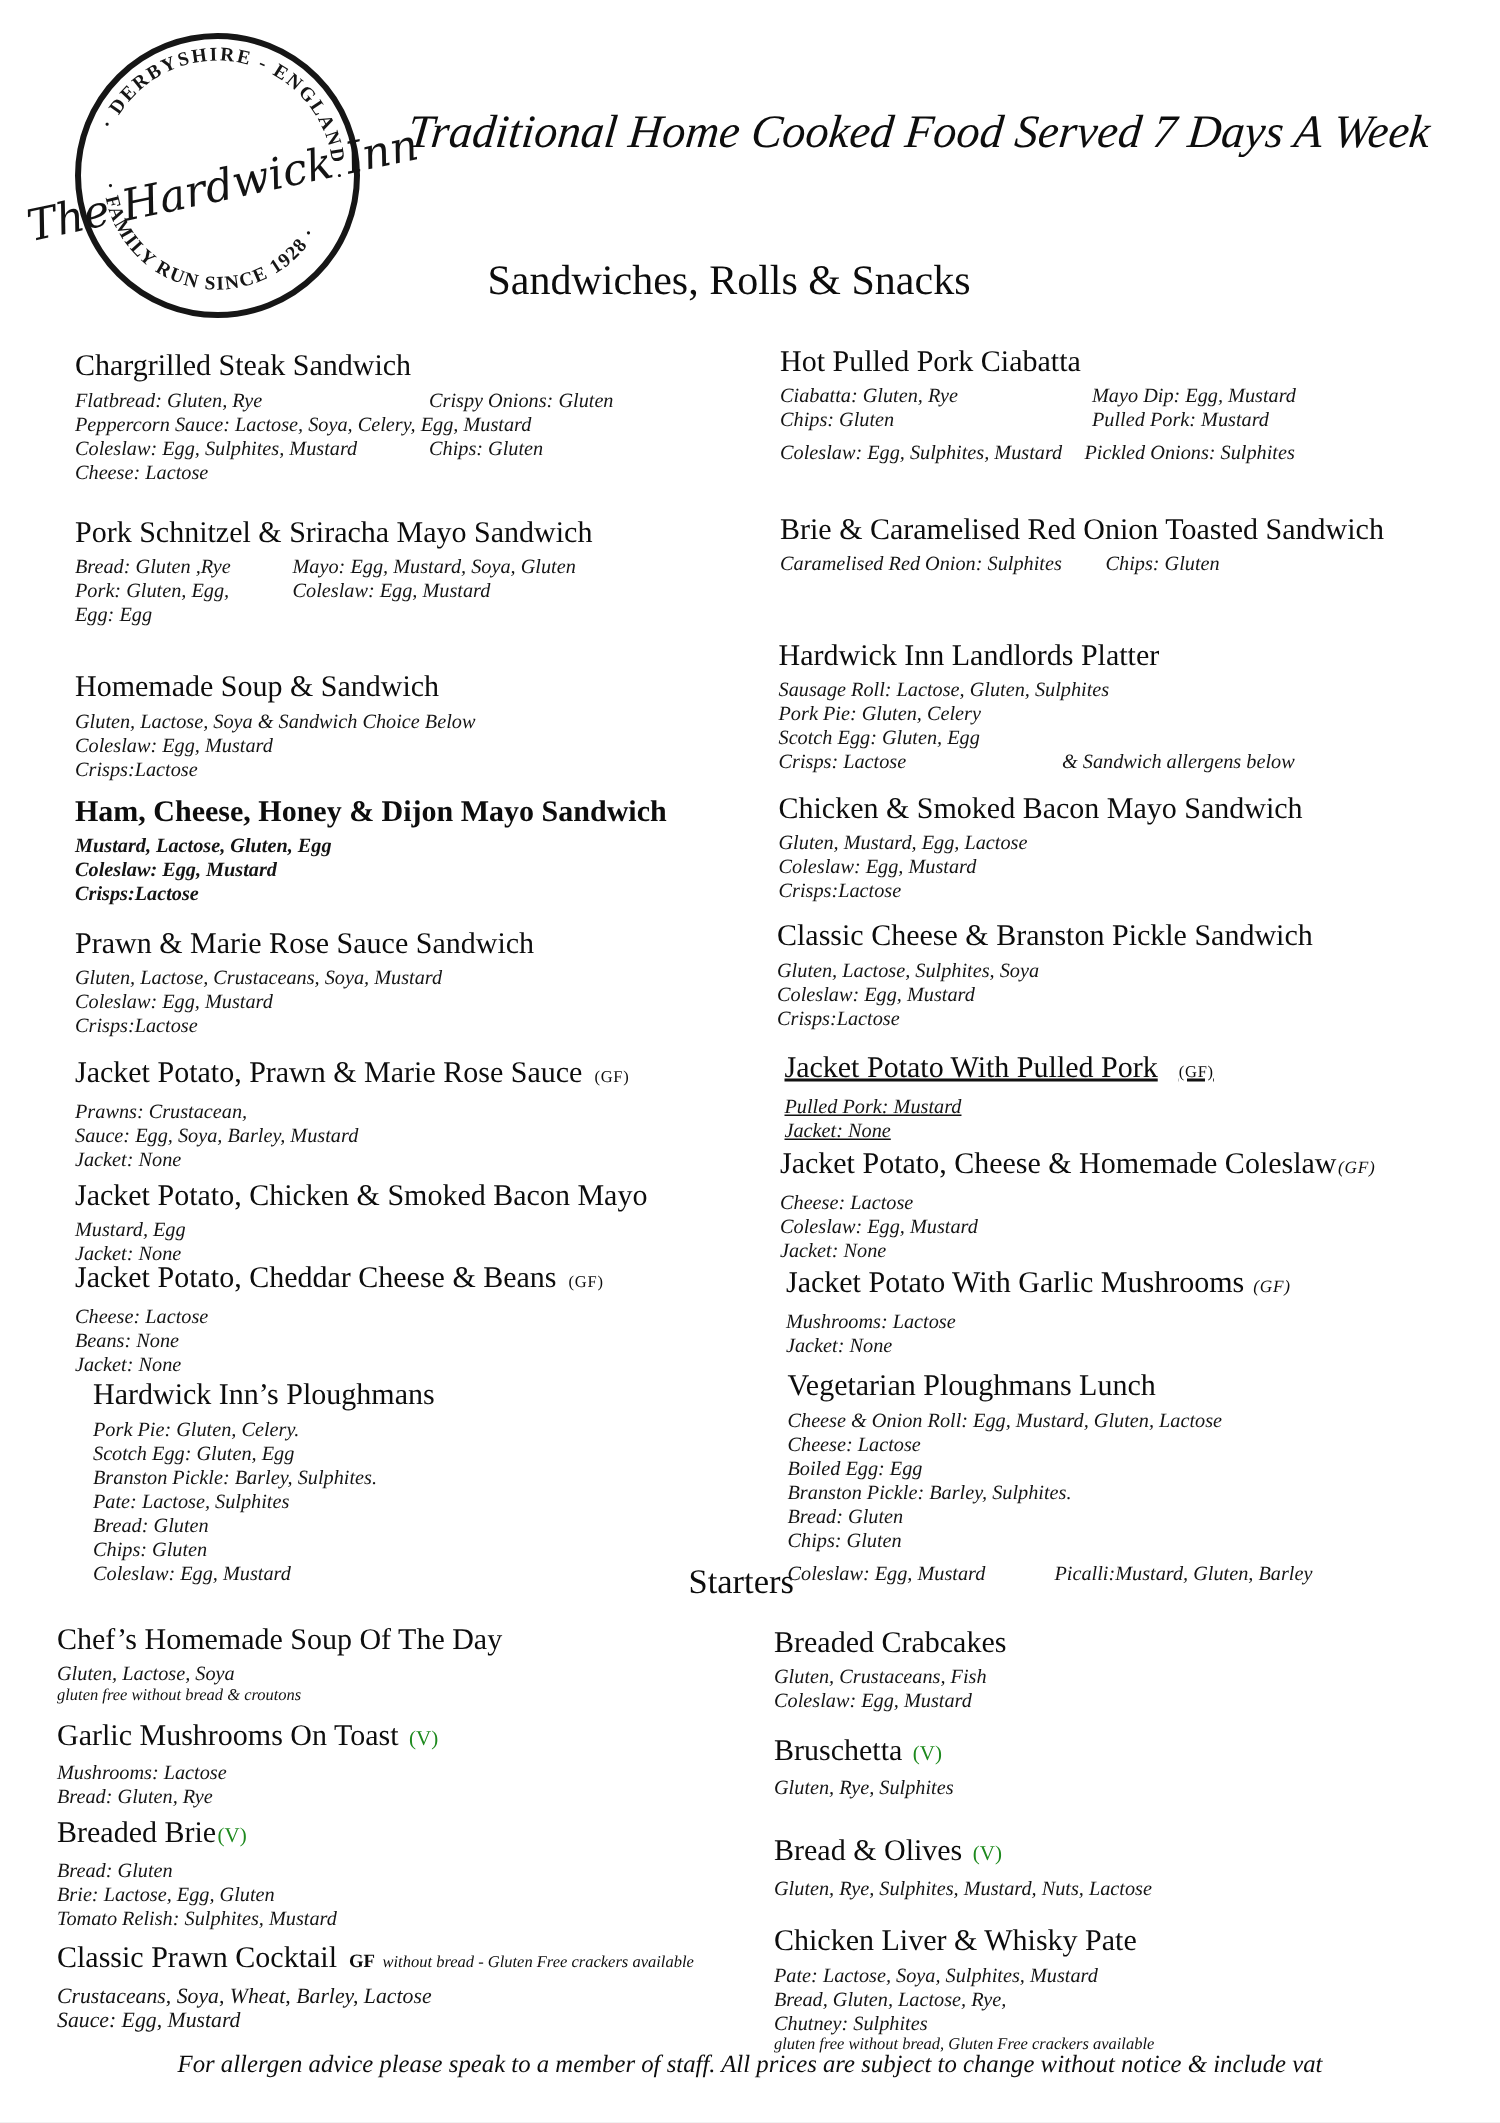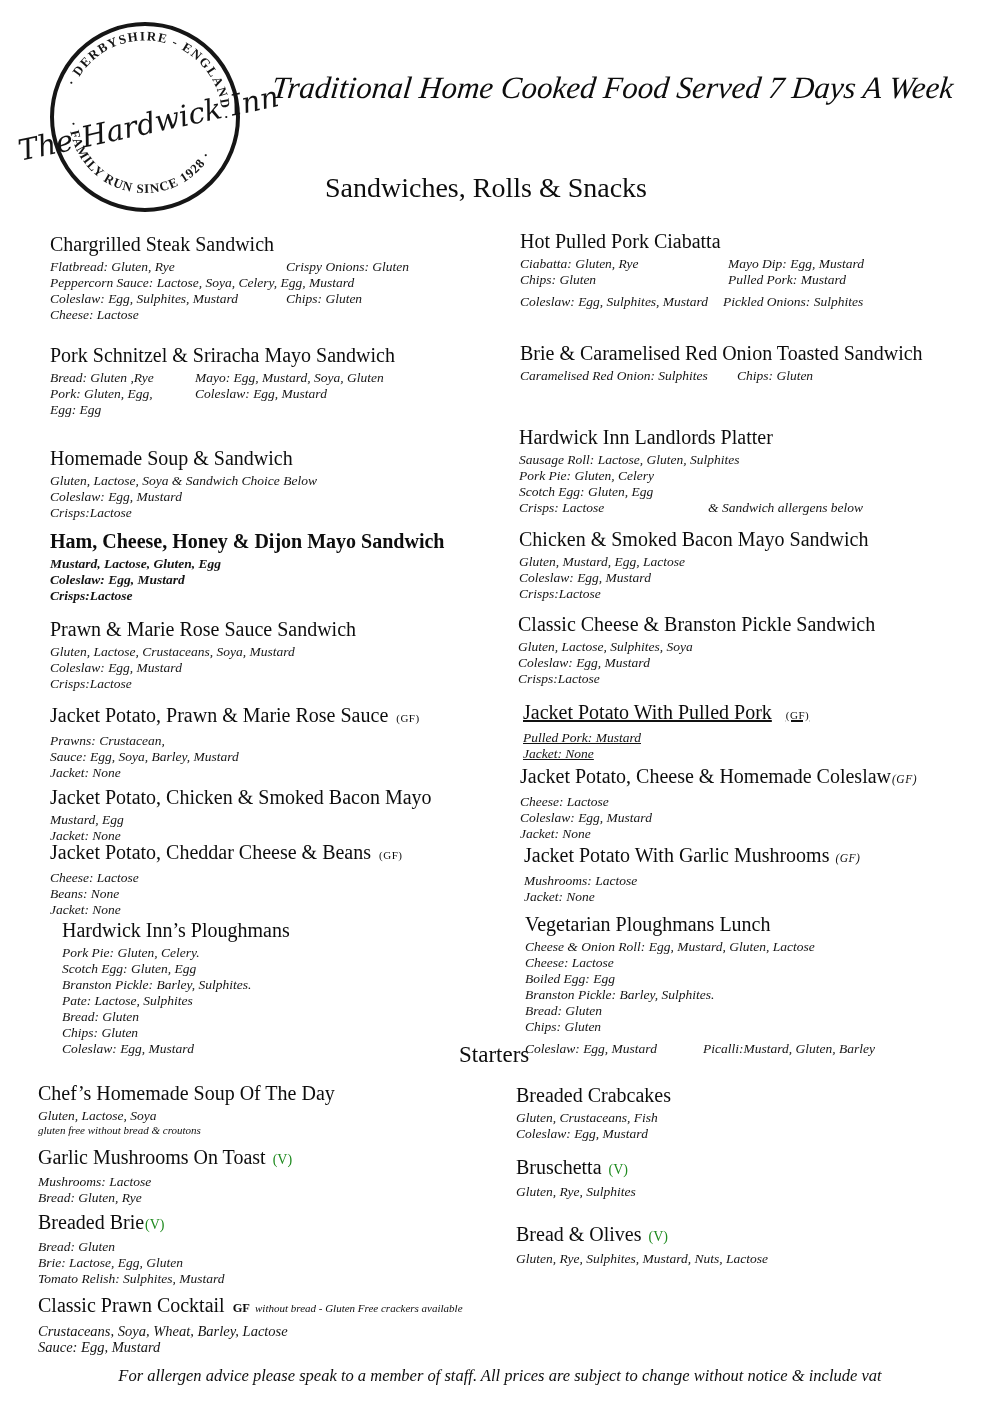--- a/index.html
+++ b/index.html
@@ -223,16 +223,23 @@
   <div class="item" style="left:516px;top:1156px;">
     <div class="title"><span>Bruschetta</span><span class="badge-v">(V)</span></div>
     <div class="line">Gluten, Rye, Sulphites</div>
   </div>
 
   <div class="item" style="left:516px;top:1223px;">
     <div class="title"><span>Bread &amp; Olives</span><span class="badge-v">(V)</span></div>
     <div class="line">Gluten, Rye, Sulphites, Mustard, Nuts, Lactose</div>
   </div>
 
+  <div class="item" style="left:516px;top:1283px;">
+    <div class="title"><span>Chicken Liver &amp; Whisky Pate</span></div>
+    <div class="line">Pate: Lactose, Soya, Sulphites, Mustard</div>
+    <div class="line">Bread, Gluten, Lactose, Rye,</div>
+    <div class="line">Chutney: Sulphites</div>
+    <div class="small">gluten free without bread, Gluten Free crackers available</div>
+  </div>
 
   <div class="footer">For allergen advice please speak to a member of staff. All prices are subject to change without notice &amp; include vat</div>
 
 </div>
 
 </body></html>

